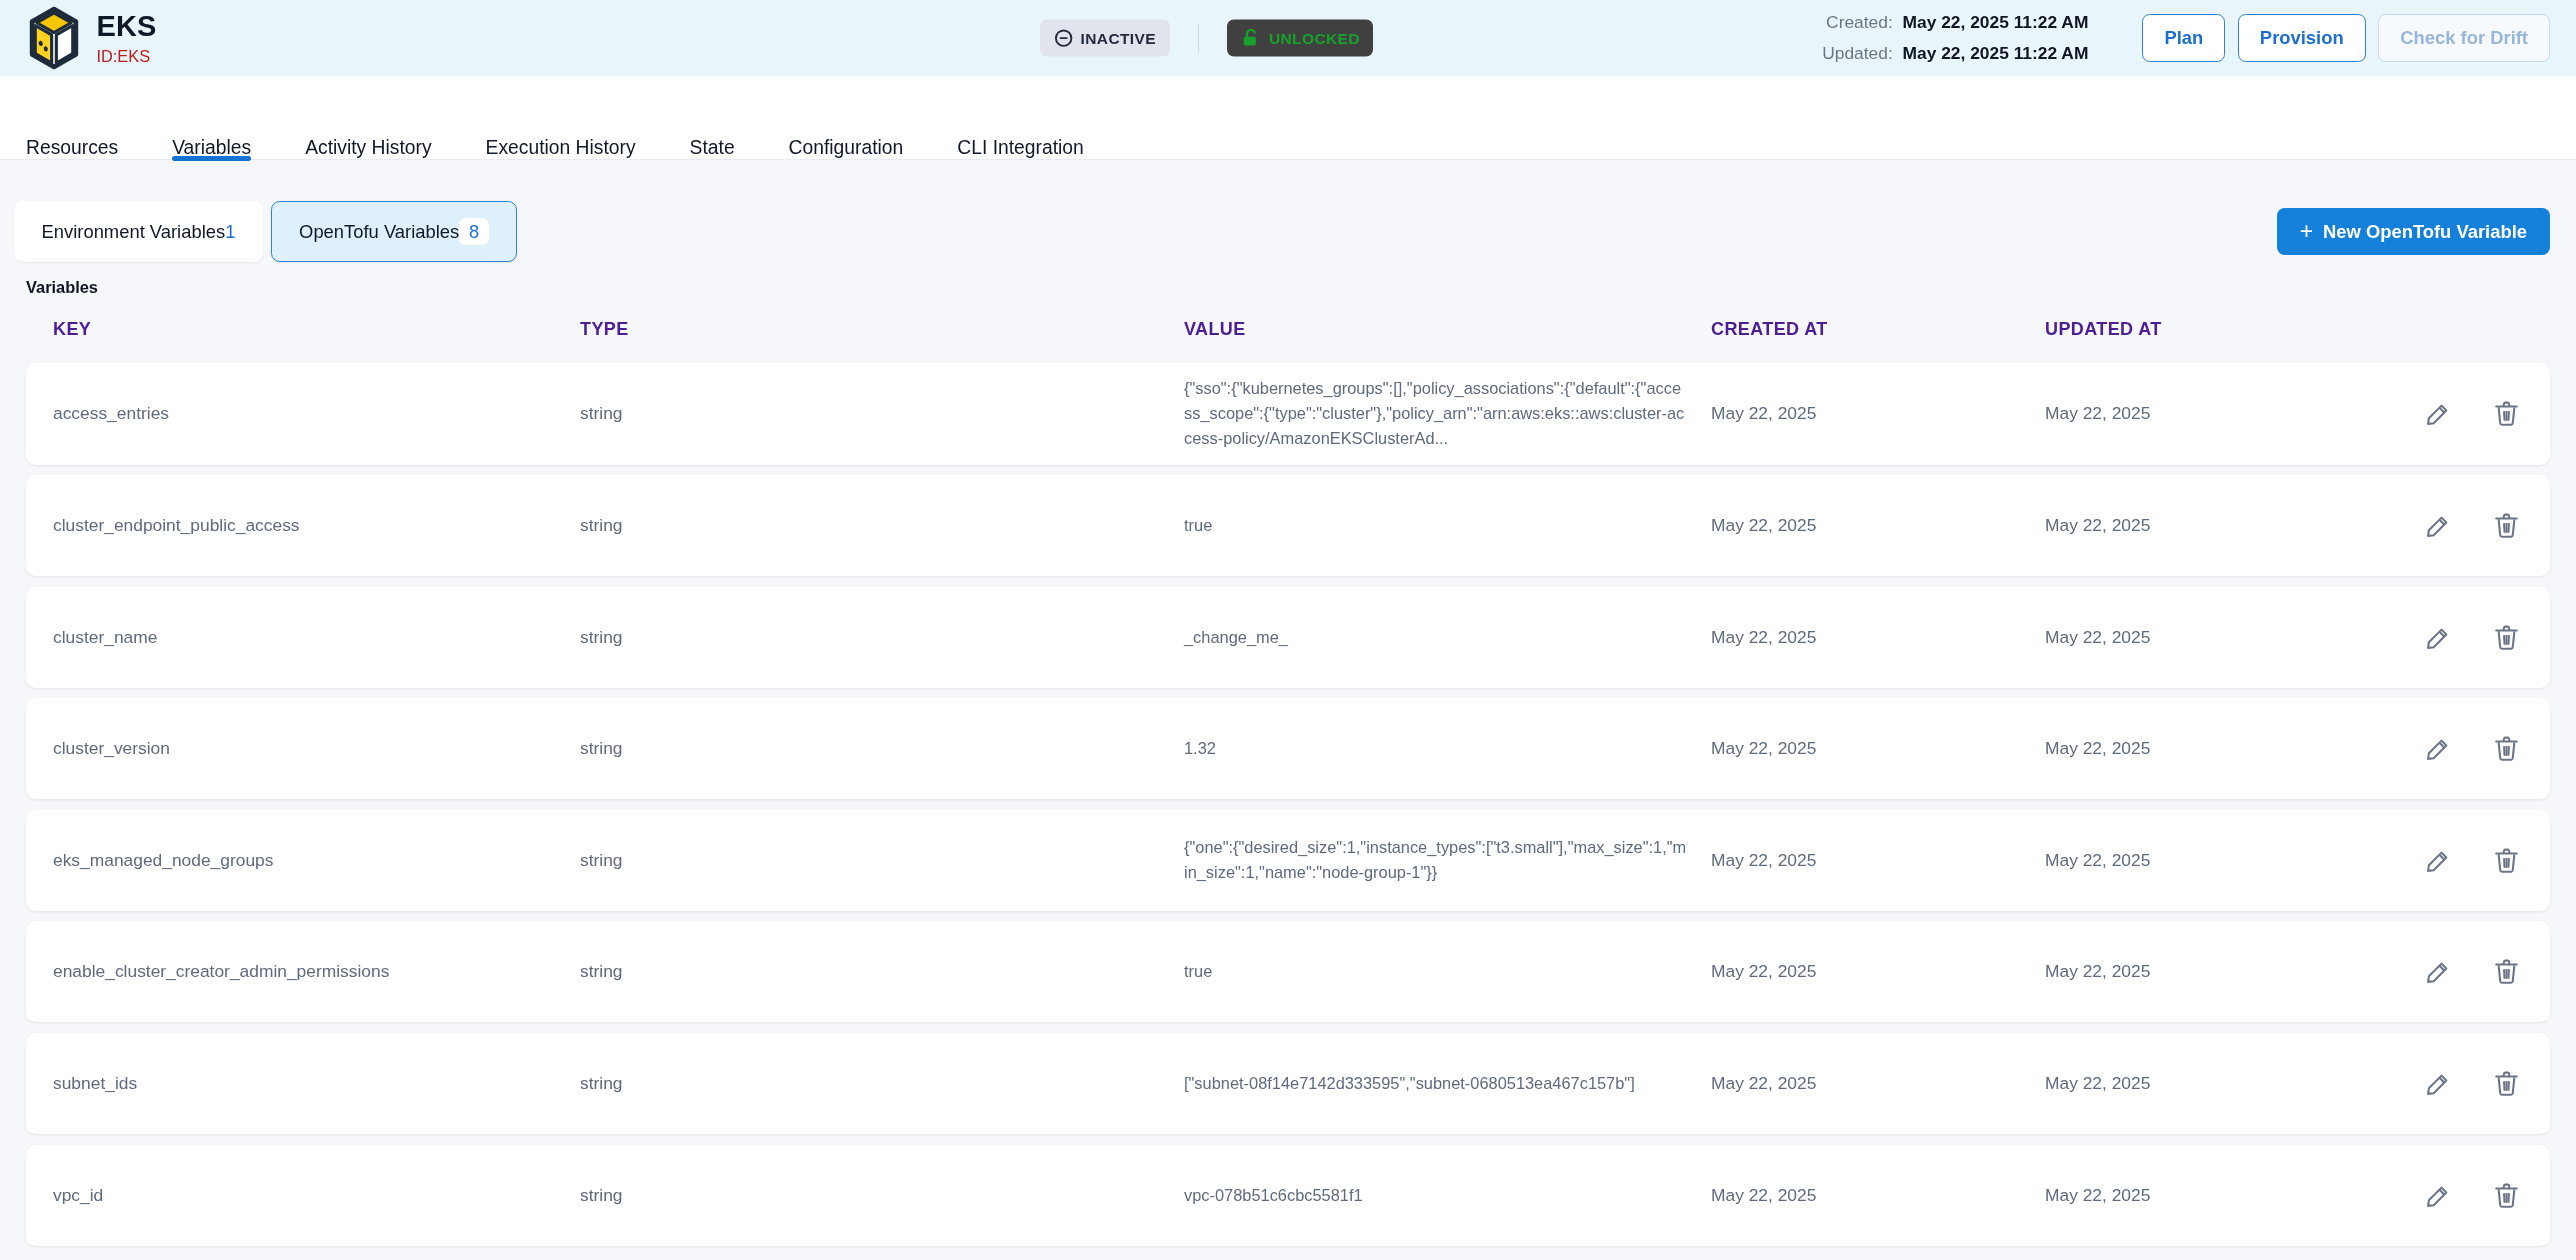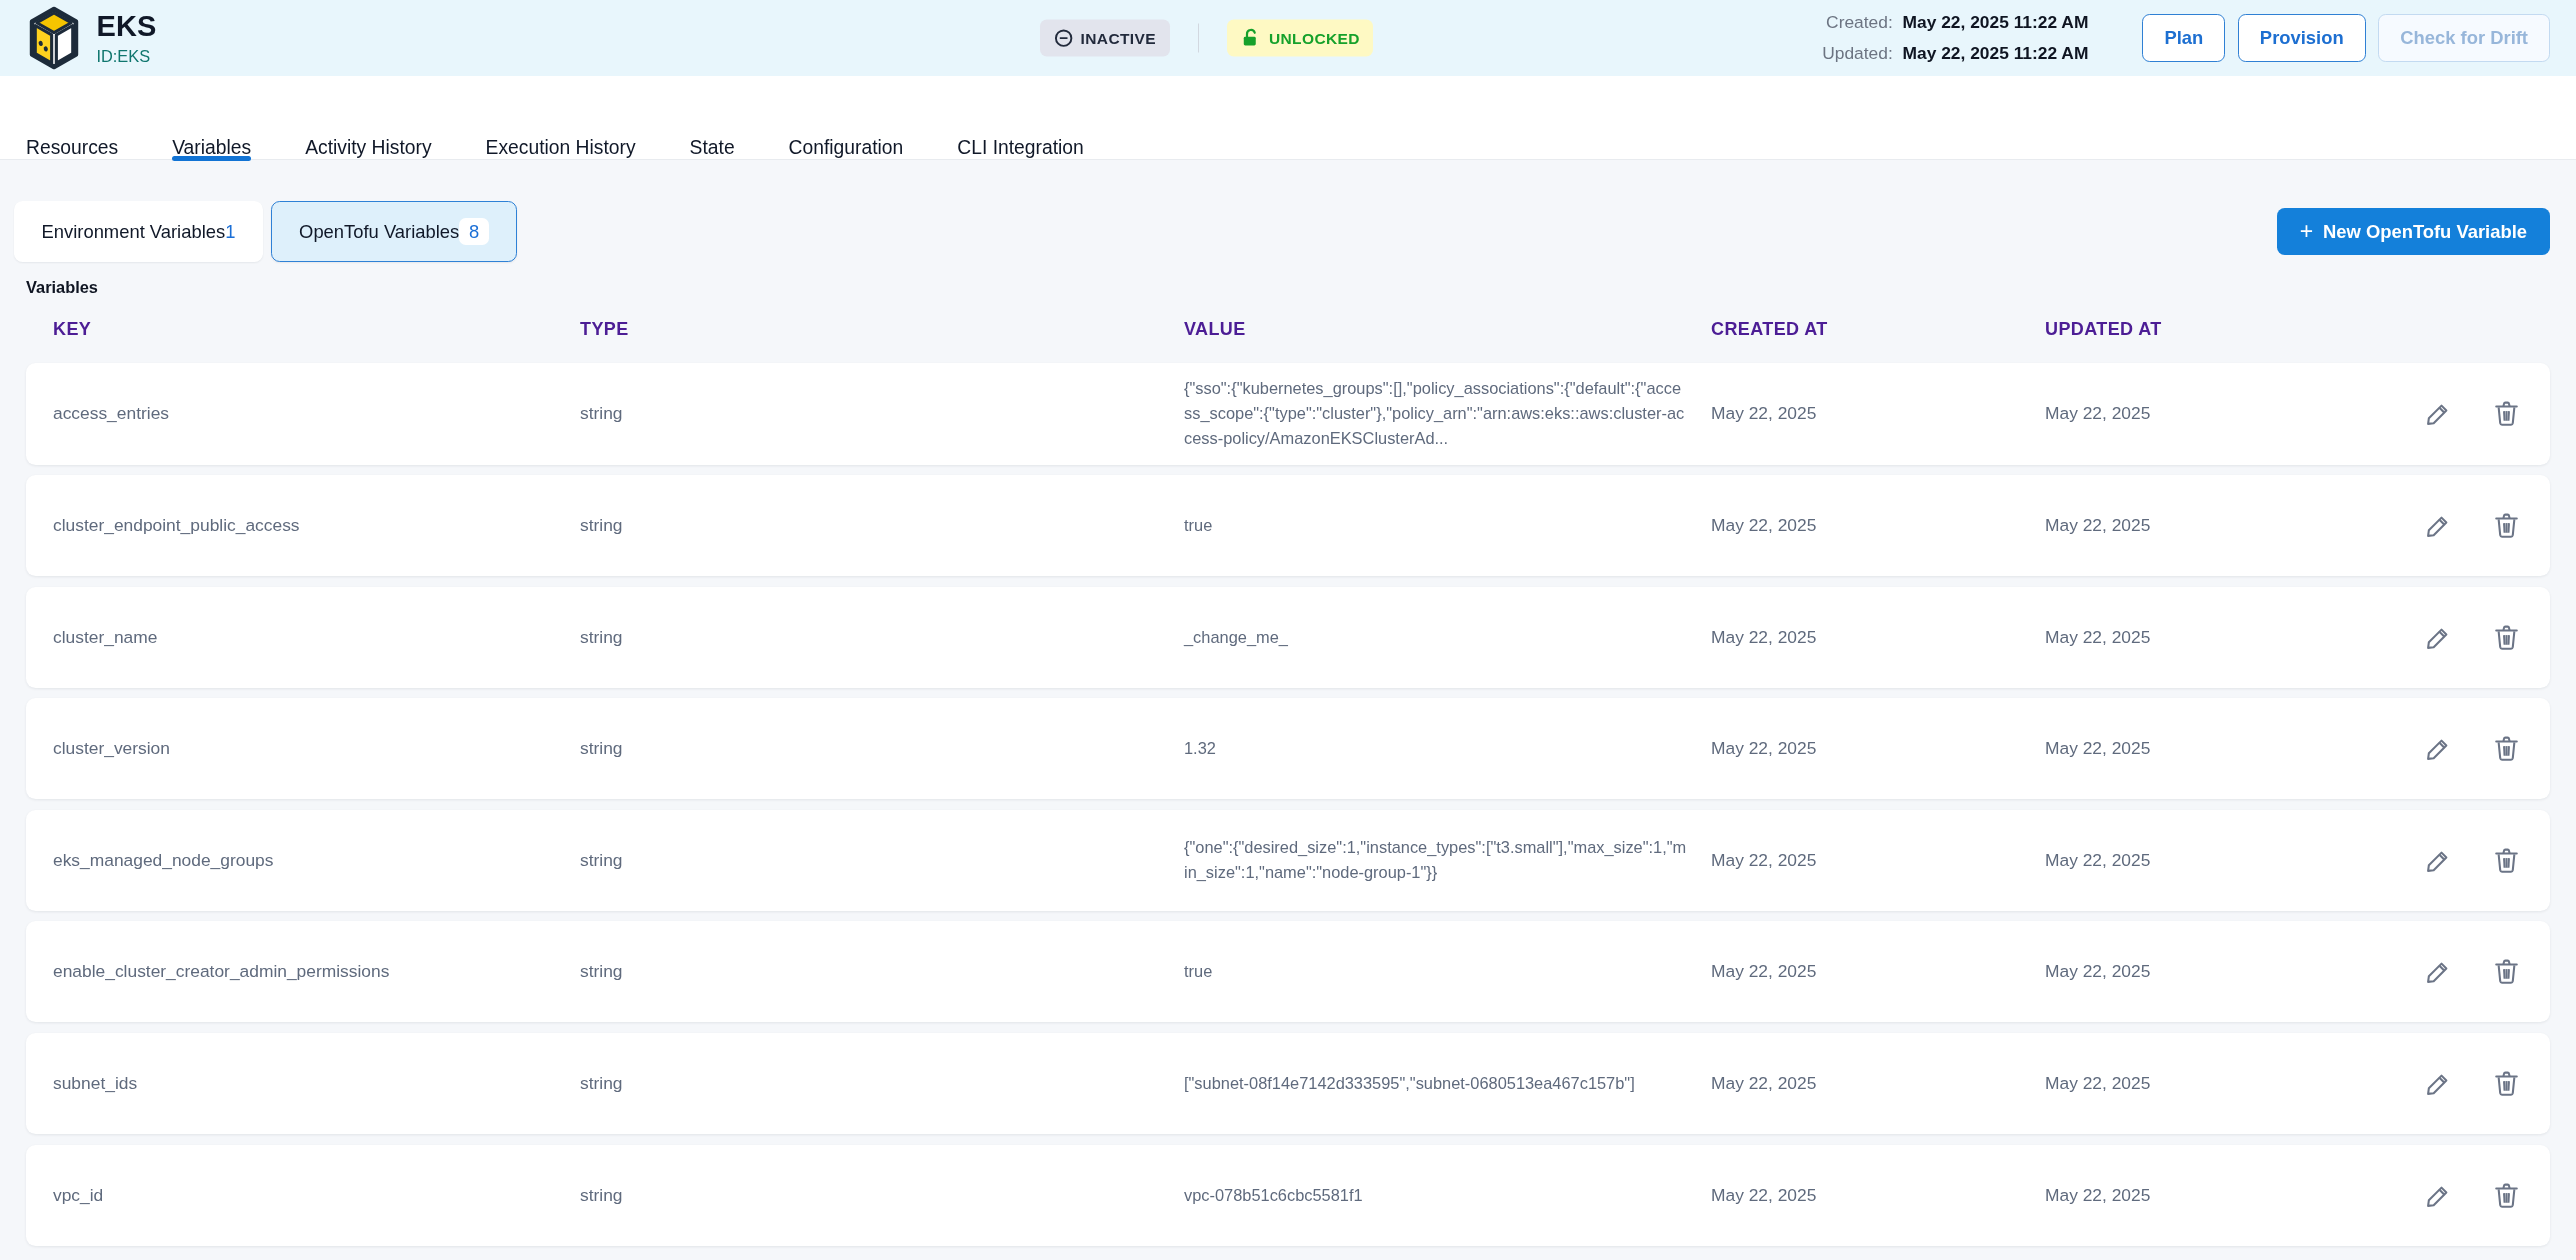--- a/index.html
+++ b/index.html
@@ -13,33 +13,33 @@
 
   
   .app-header {
     height:76px; background:#e8f6fc;
     display:flex; align-items:center;
     padding:0 26px 0 29px; position:relative;
   }
   .logo-wrap { width:50px; height:66px; flex:0 0 auto; }
   .title-block { margin-left:17.4px; }
   .app-title { font-size:29px; font-weight:700; color:#101828; letter-spacing:0.2px; }
-  .app-subtitle { font-size:16.4px; color:#0f766e; margin-top:3.9px; }
+  .app-subtitle { font-size:16.4px; color:#b91c1c; margin-top:3.9px; }
 
   .badge-group {
     position:absolute; left:1040px; top:50%; transform:translateY(-50%);
     display:flex; align-items:center; gap:28px;
   }
   .badge {
     display:inline-flex; align-items:center; gap:7.7px;
     height:37px; padding:0 13.5px; border-radius:6.8px;
     font-size:15.5px; font-weight:700; letter-spacing:0.4px;
   }
   .badge-inactive { background:#e2e4ed; color:#222a3c; }
-  .badge-unlocked { background:#fef9c3; color:#16a12b; }
+  .badge-unlocked { background:#404040; color:#16a12b; }
   .badge-divider { width:1.9px; height:29px; background:#d2d8e0; }
 
   .header-right { margin-left:auto; display:flex; align-items:center; gap:54px; }
   .timestamps { display:grid; grid-template-columns:auto auto; gap:9.7px 9.7px; align-items:center; }
   .ts-label { font-size:17.4px; color:#6c7482; text-align:right; }
   .ts-value { font-size:17.4px; color:#0f1522; font-weight:700; }
 
   .header-buttons { display:flex; gap:12.6px; }
   .btn-outline {
     height:48px; padding:0 21px; border-radius:7.7px;

